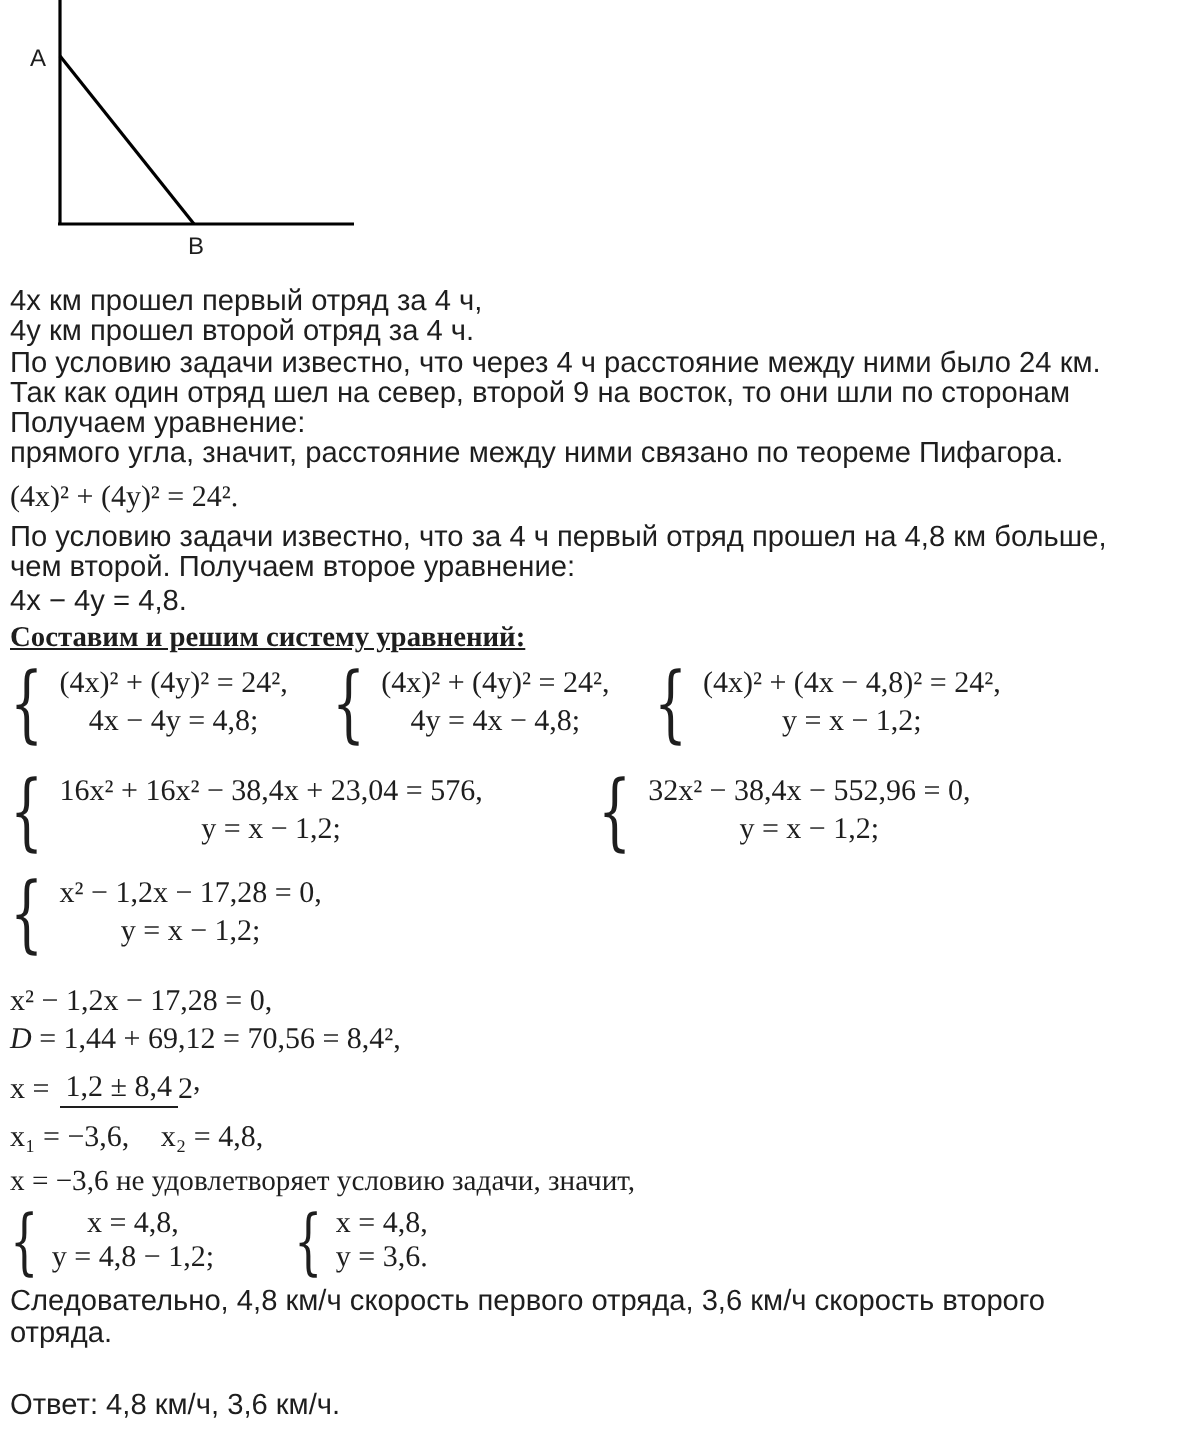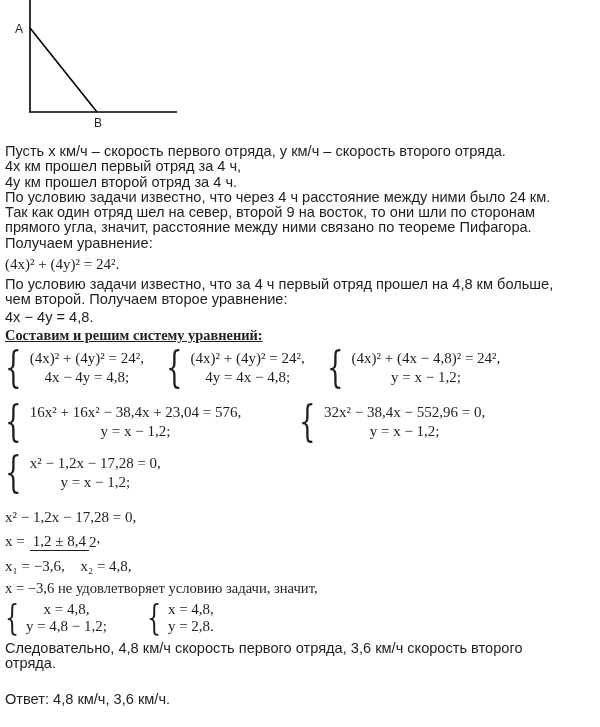--- a/index.html
+++ b/index.html
@@ -75,27 +75,26 @@
 
   <svg class="diagram" width="185" height="131" viewBox="0 0 185 131">
     <line x1="25" y1="0" x2="25" y2="112" stroke="#000000" stroke-width="1.6"></line>
     <line x1="24" y1="112" x2="172" y2="112" stroke="#000000" stroke-width="1.6"></line>
     <line x1="25" y1="28" x2="92" y2="112" stroke="#000000" stroke-width="1.6"></line>
     <text x="10" y="33" font-family="Liberation Sans, sans-serif" font-size="12" fill="#1e1e1e">A</text>
     <text x="89" y="127" font-family="Liberation Sans, sans-serif" font-size="12" fill="#1e1e1e">B</text>
   </svg>
 
   <div style="margin-top:13px;">
-    <div class="tline">Пусть x км/ч – скорость первого отряда, у км/ч – скорость второго отряда.</div>
     <div class="tline">4x км прошел первый отряд за 4 ч,</div>
     <div class="tline">4у км прошел второй отряд за 4 ч.</div>
     <div class="tline">По условию задачи известно, что через 4 ч расстояние между ними было 24 км.</div>
     <div class="tline">Так как один отряд шел на север, второй 9 на восток, то они шли по сторонам</div>
+    <div class="tline">Получаем уравнение:</div>
     <div class="tline">прямого угла, значит, расстояние между ними связано по теореме Пифагора.</div>
-    <div class="tline">Получаем уравнение:</div>
   </div>
 
   <div class="math eq1">(4x)² + (4y)² = 24².</div>
 
   <div class="mid">
     <div class="tline">По условию задачи известно, что за 4 ч первый отряд прошел на 4,8 км больше,</div>
     <div class="tline">чем второй. Получаем второе уравнение:</div>
   </div>
 
   <div class="eq2">4x − 4y = 4,8.</div>
@@ -148,20 +147,23 @@
       <span class="brace math">{</span>
       <span class="sys-col">
         <span class="math sys-l">x² − 1,2x − 17,28 = 0,</span>
         <span class="math sys-l center">y = x − 1,2;</span>
       </span>
     </span>
   </div>
 
   <div class="quad">
     <div class="math">x² − 1,2x − 17,28 = 0,</div>
+    <div class="math">
+      <span class="ital">D</span><span> = 1,44 + 69,12 = 70,56 = 8,4²,</span>
+    </div>
     <div class="math frac-line">
       <span>x =</span>
       <span class="frac">
         <span class="num">1,2 ± 8,4</span>
         <span class="den">2</span>
       </span>
       <span class="frac-suffix">,</span>
     </div>
     <div class="math roots">
       <span>x₁ = −3,6,</span>
@@ -175,21 +177,21 @@
       <span class="brace small math">{</span>
       <span class="sys-col">
         <span class="math sys-l center">x = 4,8,</span>
         <span class="math sys-l">y = 4,8 − 1,2;</span>
       </span>
     </span>
     <span class="sys gap4">
       <span class="brace small math">{</span>
       <span class="sys-col">
         <span class="math sys-l">x = 4,8,</span>
-        <span class="math sys-l">y = 2,8.</span>
+        <span class="math sys-l">y = 3,6.</span>
       </span>
     </span>
   </div>
 
   <div class="conclusion">
     <div class="tline">Следовательно, 4,8 км/ч скорость первого отряда, 3,6 км/ч скорость второго</div>
     <div class="tline">отряда.</div>
   </div>
 
   <div class="answer">Ответ: 4,8 км/ч, 3,6 км/ч.</div>

